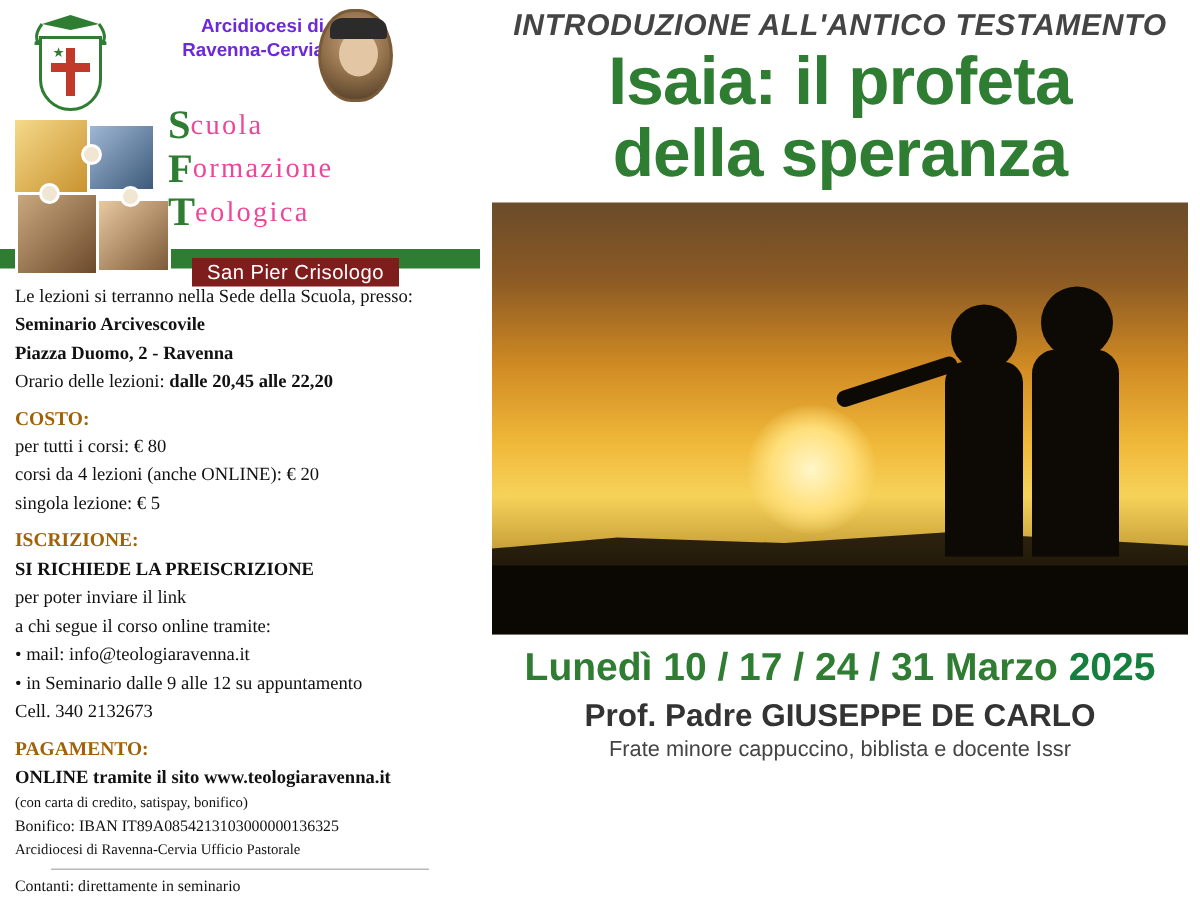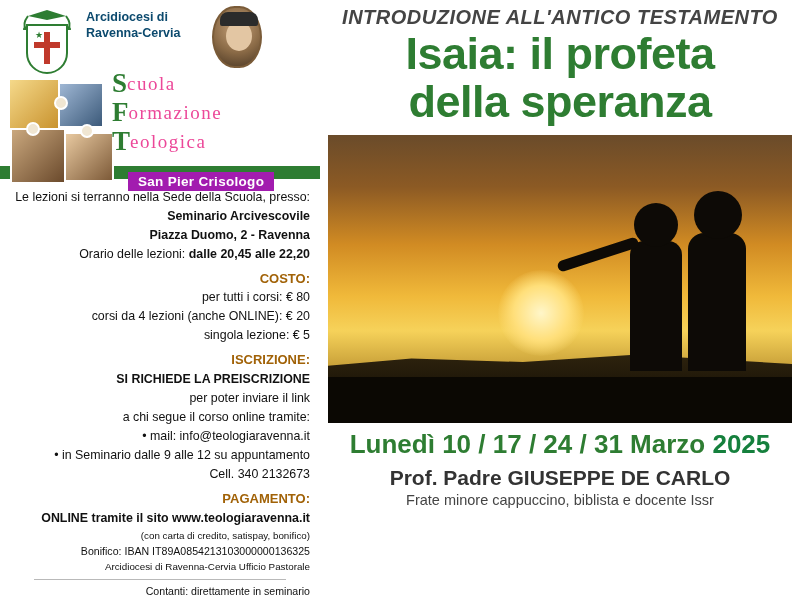--- a/index.html
+++ b/index.html
@@ -55,24 +55,24 @@
     width: 26px; height: 6px; background: #c0392b;
   }
   .crest .shield .star {
     position: absolute; left: 7px; top: 4px;
     font-size: 9px; color: #2e7d32;
   }
   .dioc-title {
     position: absolute;
     left: 86px; top: 10px;
     width: 130px;
-    text-align: left;
+    text-align: right;
     font-size: 12.5px;
     font-weight: bold;
-    color: #0c4a6e;
+    color: #6d28d9;
     line-height: 1.25;
   }
   .portrait {
     position: absolute;
     right: 58px; top: 6px;
     width: 50px; height: 62px;
     border-radius: 50%/55%;
     background: radial-gradient(circle at 50% 35%, #c8a27a 0%, #8a6a46 55%, #4a3724 100%);
     border: 2px solid #7a5b38;
   }
@@ -122,39 +122,40 @@
     line-height: 1;
   }
   .sft-rest {
     font-size: 19px; font-weight: normal; color: #ec4899;
     letter-spacing: 1.5px;
     font-family: "Liberation Serif", serif;
   }
   .sft-sub {
     position: absolute;
     left: 128px; top: 172px;
-    background: #a21caf;
+    background: #7f1d1d;
     color: #ffffff;
     font-size: 13.5px;
-    font-weight: bold;
+    font-weight: normal;
     padding: 2px 10px;
     letter-spacing: .3px;
   }
   .green-bar {
     height: 16px;
     background: #2e7d32;
     margin: 4px 0 0 0;
   }
   .info {
     flex: 1;
     padding: 10px 10px 0 10px;
-    text-align: right;
+    text-align: left;
     color: #111;
     font-size: 12.4px;
     line-height: 1.45;
+    font-family: Liberation Serif, serif;
   }
   .info .bold { font-weight: bold; }
   .info .sm { font-size: 10.6px; }
   .info .xsm { font-size: 9.8px; }
   .info p { margin-bottom: 1px; }
   .sect-head { color: #a16207; font-weight: bold; font-size: 13px; margin-top: 6px; }
   .left-divider { border-top: 1px solid #b9b9b9; margin: 4px 24px; }
 
   
   .right-col {

